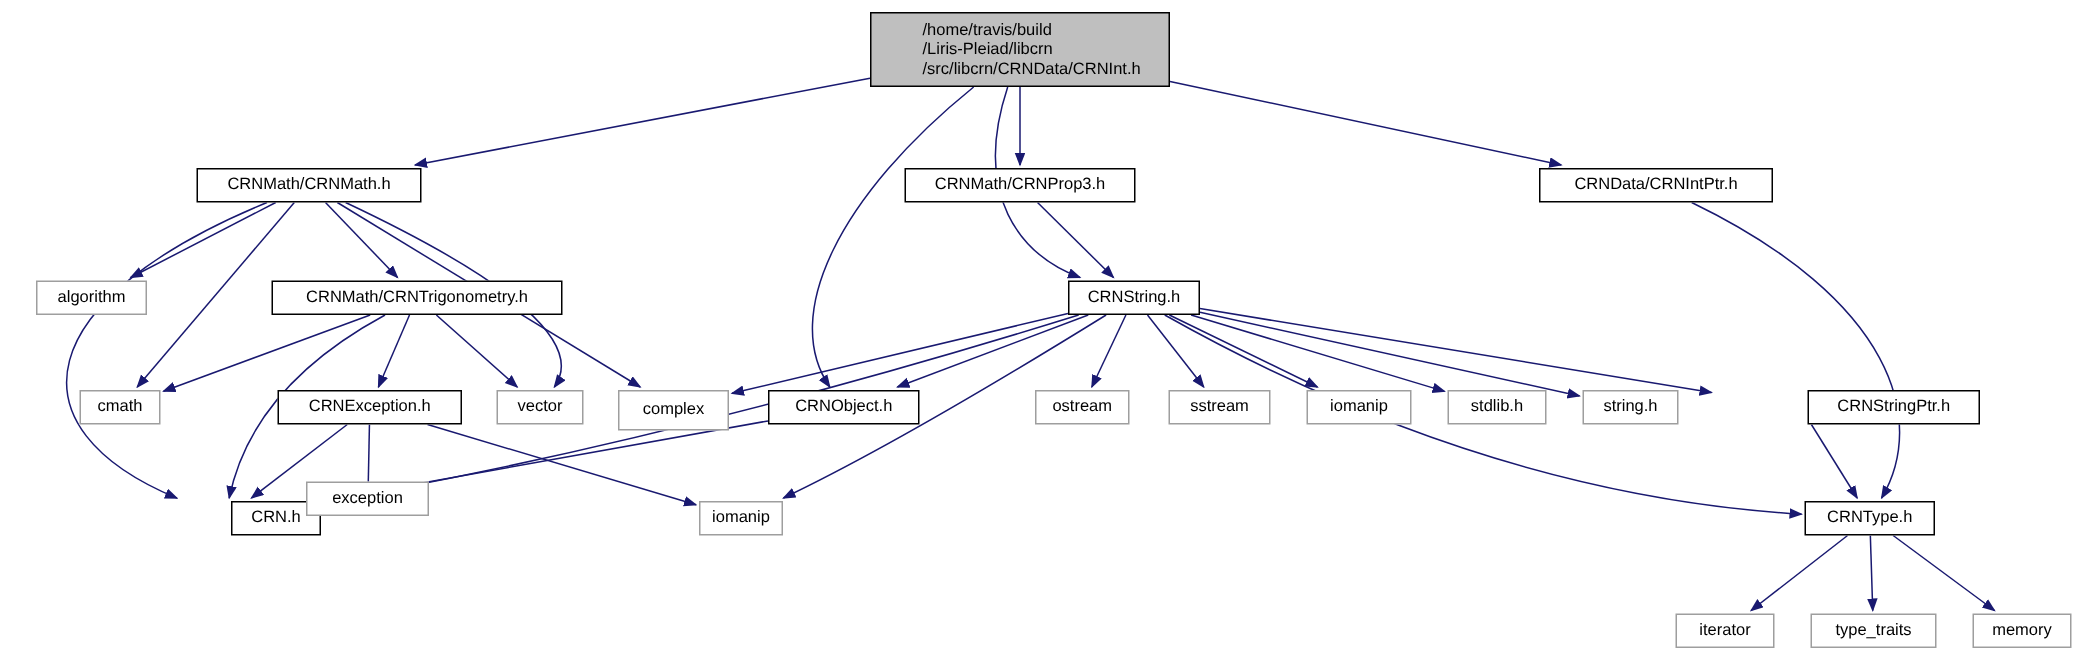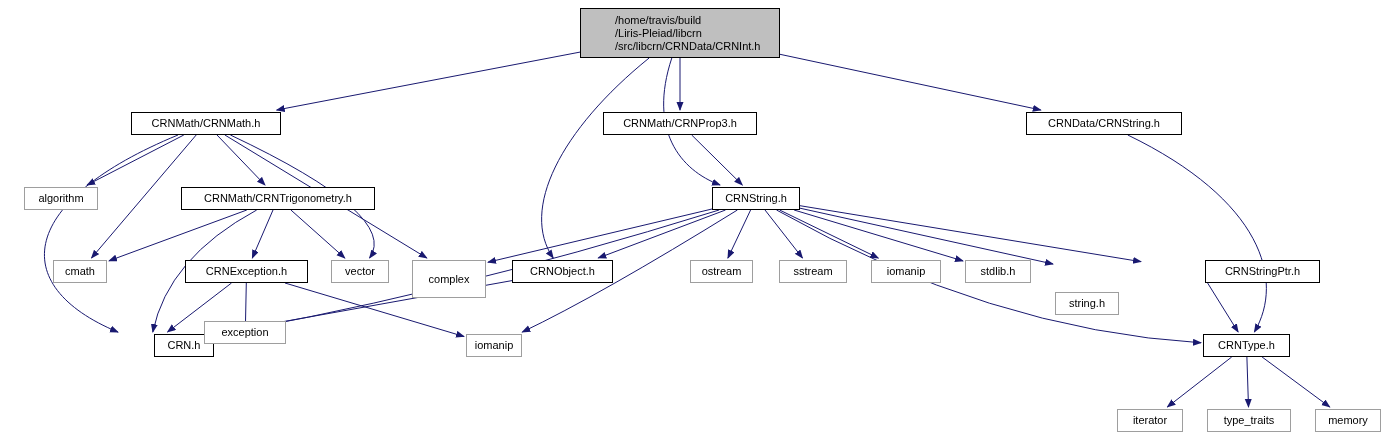--- a/index.html
+++ b/index.html
@@ -91,34 +91,34 @@
       <path d="M1231.7,357.0 L1167.4,407.0" class="edge" marker-end="url(#arrow)"></path>
       <path d="M1246.9,357.0 L1248.5,407.0" class="edge" marker-end="url(#arrow)"></path>
       <path d="M1262.1,357.0 L1329.7,407.0" class="edge" marker-end="url(#arrow)"></path>
     </svg>
   <div>
       <div class="node root" style="left: 580px; top: 8px; width: 200px; height: 50px; padding-left: 34px;">/home/travis/build
 /Liris-Pleiad/libcrn
 /src/libcrn/CRNData/CRNInt.h</div>
       <div class="node project" style="left: 131px; top: 112px; width: 150px; height: 23px;">CRNMath/CRNMath.h</div>
       <div class="node project" style="left: 603px; top: 112px; width: 154px; height: 23px;">CRNMath/CRNProp3.h</div>
-      <div class="node project" style="left: 1026px; top: 112px; width: 156px; height: 23px;">CRNData/CRNString.h</div>
+      <div class="node project" style="left: 1026px; top: 112px; width: 156px; height: 23px;">CRNData/CRNIntPtr.h</div>
       <div class="node system" style="left: 24px; top: 187px; width: 74px; height: 23px;">algorithm</div>
       <div class="node project" style="left: 181px; top: 187px; width: 194px; height: 23px;">CRNMath/CRNTrigonometry.h</div>
       <div class="node project" style="left: 712px; top: 187px; width: 88px; height: 23px;">CRNString.h</div>
       <div class="node system" style="left: 53px; top: 260px; width: 54px; height: 23px;">cmath</div>
       <div class="node project" style="left: 185px; top: 260px; width: 123px; height: 23px;">CRNException.h</div>
       <div class="node system" style="left: 331px; top: 260px; width: 58px; height: 23px;">vector</div>
-      <div class="node system" style="left: 412px; top: 260px; width: 74px; height: 38px;">complex</div>
+      <div class="node system" style="left: 412px; top: 260px; width: 74px; height: 27px;">complex</div>
       <div class="node project" style="left: 512px; top: 260px; width: 101px; height: 23px;">CRNObject.h</div>
       <div class="node system" style="left: 690px; top: 260px; width: 63px; height: 23px;">ostream</div>
       <div class="node system" style="left: 779px; top: 260px; width: 68px; height: 23px;">sstream</div>
       <div class="node system" style="left: 871px; top: 260px; width: 70px; height: 23px;">iomanip</div>
       <div class="node system" style="left: 965px; top: 260px; width: 66px; height: 23px;">stdlib.h</div>
-      <div class="node system" style="left: 1055px; top: 260px; width: 64px; height: 23px; margin-top: 32px;">string.h</div>
+      <div class="node system" style="left: 1055px; top: 260px; width: 64px; height: 23px;">string.h</div>
       <div class="node project" style="left: 1182px; top: 260px; width: 115px; height: 23px; margin-left: 23px;">CRNStringPtr.h</div>
       <div class="node project" style="left: 120px; top: 334px; width: 60px; height: 23px; margin-left: 34px;">CRN.h</div>
       <div class="node system" style="left: 204px; top: 321px; width: 82px; height: 23px;">exception</div>
       <div class="node system" style="left: 466px; top: 334px; width: 56px; height: 23px;">iomanip</div>
       <div class="node project" style="left: 1203px; top: 334px; width: 87px; height: 23px;">CRNType.h</div>
       <div class="node system" style="left: 1117px; top: 409px; width: 66px; height: 23px;">iterator</div>
       <div class="node system" style="left: 1207px; top: 409px; width: 84px; height: 23px;">type_traits</div>
       <div class="node system" style="left: 1315px; top: 409px; width: 66px; height: 23px;">memory</div>
     </div>
 </div>

